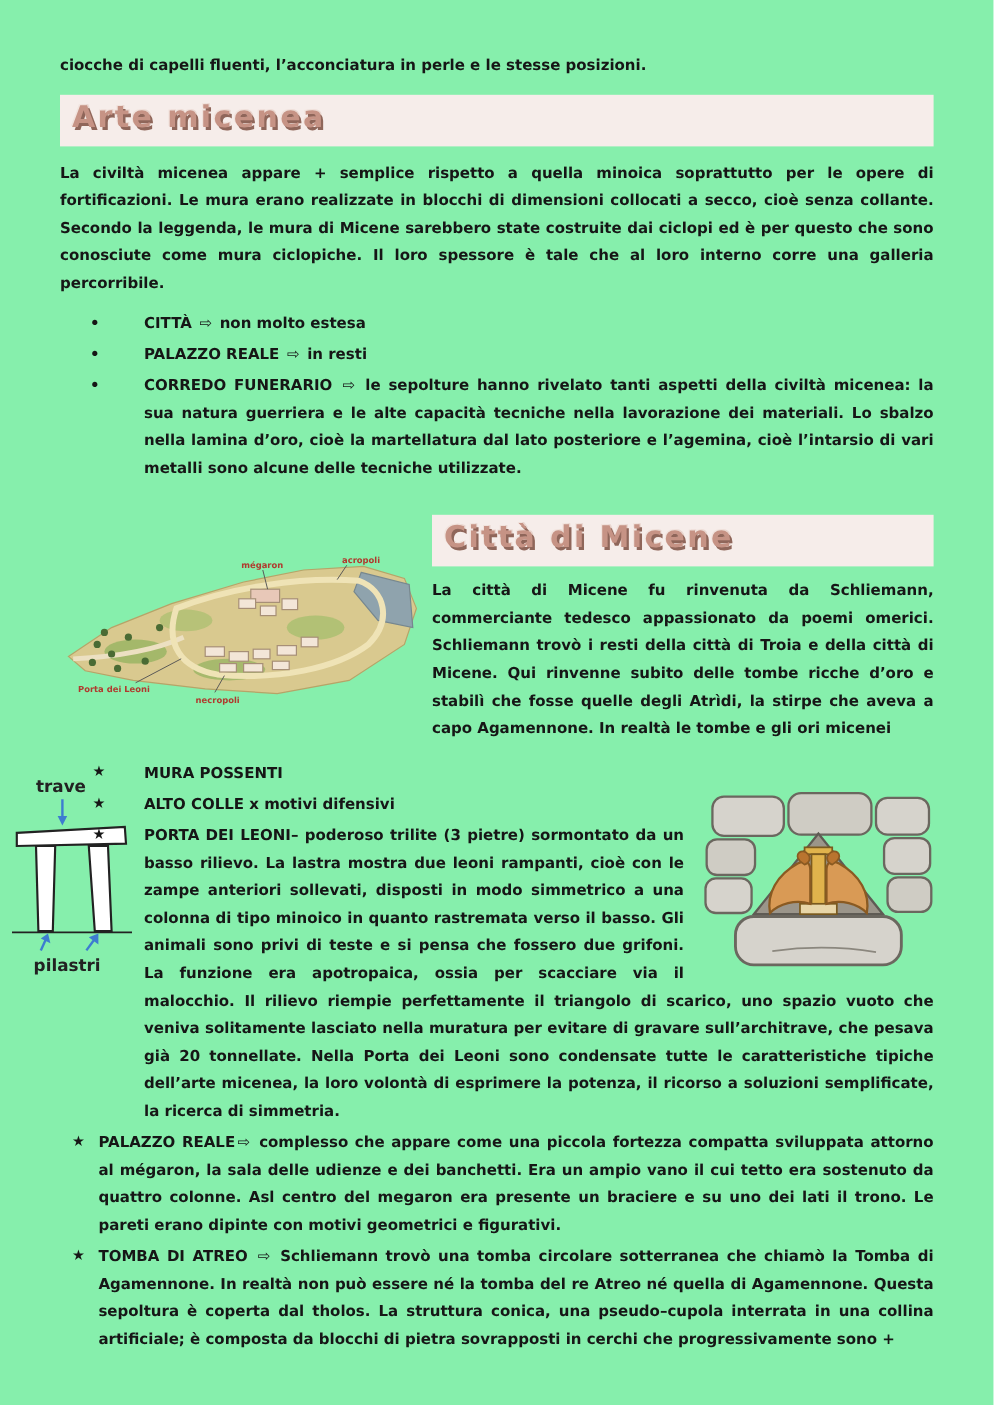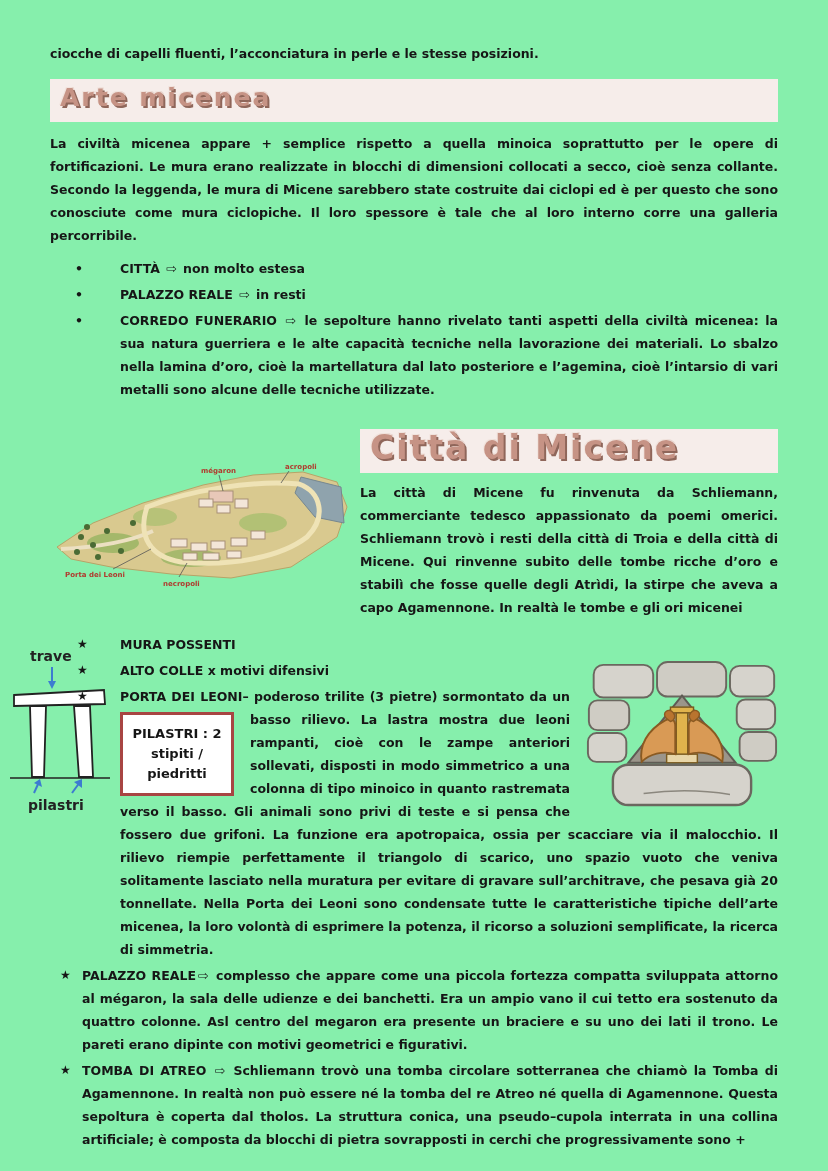--- a/index.html
+++ b/index.html
@@ -20,21 +20,21 @@
   .para{margin:10px 0 0 0;text-align:justify;}
   .bullets{margin:10px 0 0 0;padding:0;list-style:none;}
   .bullets li{position:relative;margin:0 0 3px 25px;padding-left:45px;text-align:justify;}
   .bullet-mark{position:absolute;left:0;top:0;}
   .arrow-glyph{font-weight:normal;padding:0 2px;}
   
   .micene-row{display:flex;margin-top:28px;}
   .map-col{width:302px;flex:none;padding-top:32px;text-align:center;}
   .micene-right{flex:1;min-width:0;margin-left:8px;}
   .micene-right .title-bar{margin:0 0 8px 0;}
-  .micene-right .title-text{font-size:33px;}
+  .micene-right .title-text{font-size:25px;}
   .cont-line{margin:2px 0 0 0;text-align:left;}
   
   .star-section{position:relative;margin-top:14px;}
   .star-item{position:relative;margin-bottom:3px;}
   .star-item .star{position:absolute;top:0;font-size:12px;}
   .item-big{padding-left:70px;}
   .item-big .star{left:27px;}
   .item-small{padding-left:32px;}
   .item-small .star{left:10px;}
   .justify{text-align:justify;}
@@ -164,25 +164,20 @@
           <path d="M116,62 C122,56 114,50 109,56 C106,59 108,64 112,65 Z" fill="#b9742f" stroke="#8a5a22" stroke-width="1.5"></path>
           <rect x="28" y="110" width="144" height="42" rx="16" fill="#d6d3cc" stroke="#6b675f" stroke-width="2.5"></rect>
           <path d="M60,140 C90,136 120,136 150,141" fill="none" stroke="#8b877e" stroke-width="1.5"></path>
         </svg>
       </span>
       <span class="star">★</span><b>ALTO COLLE</b> <span>x motivi difensivi</span>
     </div>
 
     <div class="star-item item-big justify">
       <span class="star">★</span><b>PORTA DEI LEONI–</b> <span>poderoso trilite (3 pietre) sormontato da un</span>
-      <span class="pbox">
-          <span class="pbox-line">PILASTRI : 2</span>
-          <span class="pbox-line">stipiti /</span>
-          <span class="pbox-line">piedritti</span>
-        </span>
       <span>basso rilievo. La lastra mostra due leoni rampanti, cioè con le zampe anteriori sollevati, disposti in modo simmetrico a una colonna di tipo minoico in quanto rastremata verso il basso. Gli animali sono privi di teste e si pensa che fossero due grifoni. La funzione era apotropaica, ossia per scacciare via il malocchio. Il rilievo riempie perfettamente il triangolo di scarico, uno spazio vuoto che veniva solitamente lasciato nella muratura per evitare di gravare sull’architrave, che pesava già 20 tonnellate. Nella Porta dei Leoni sono condensate tutte le caratteristiche tipiche dell’arte micenea, la loro volontà di esprimere la potenza, il ricorso a soluzioni semplificate, la ricerca di simmetria.</span>
     </div>
 
     <div class="star-item item-small justify">
       <span class="star">★</span><b>PALAZZO REALE</b><span class="arrow-glyph">⇨</span> <span>complesso che appare come una piccola fortezza compatta sviluppata attorno al mégaron, la sala delle udienze e dei banchetti. Era un ampio vano il cui tetto era sostenuto da quattro colonne. Asl centro del megaron era presente un braciere e su uno dei lati il trono. Le pareti erano dipinte con motivi geometrici e figurativi.</span>
     </div>
 
     <div class="star-item item-small justify">
       <span class="star">★</span><b>TOMBA DI ATREO</b> <span class="arrow-glyph">⇨</span> <span>Schliemann trovò una tomba circolare sotterranea che chiamò la Tomba di Agamennone. In realtà non può essere né la tomba del re Atreo né quella di Agamennone. Questa sepoltura è coperta dal tholos. La struttura conica, una pseudo–cupola interrata in una collina artificiale; è composta da blocchi di pietra sovrapposti in cerchi che progressivamente sono +</span>
     </div>

